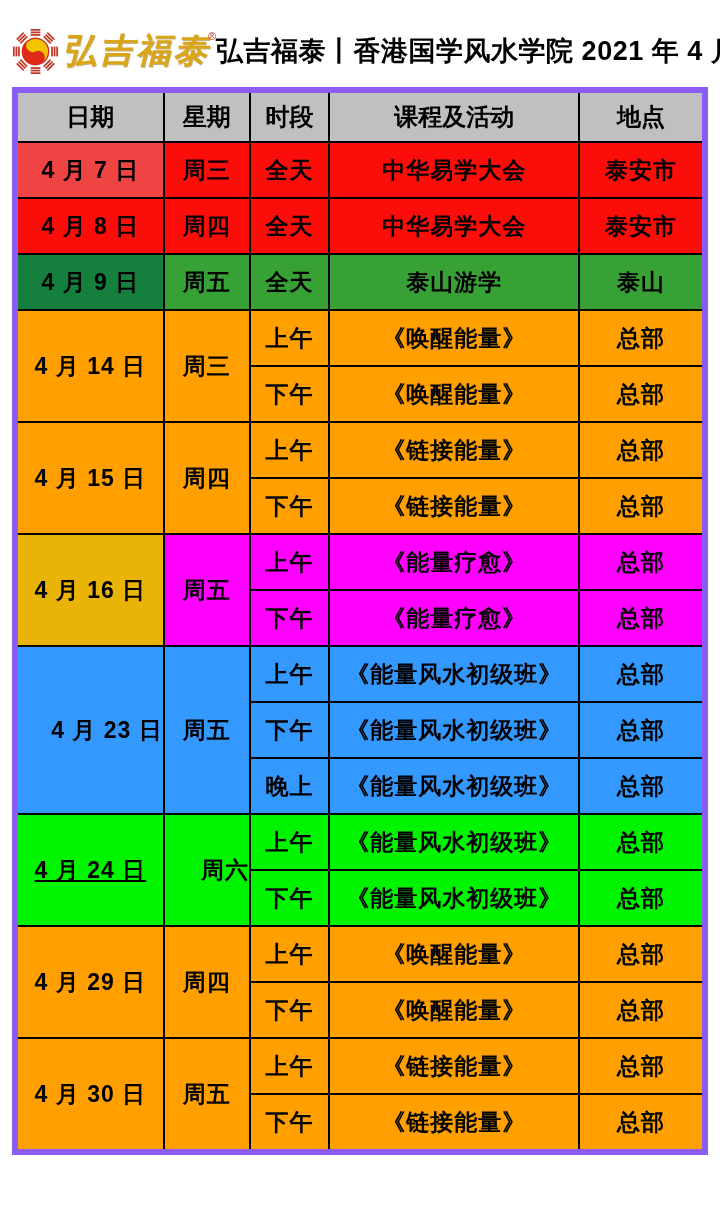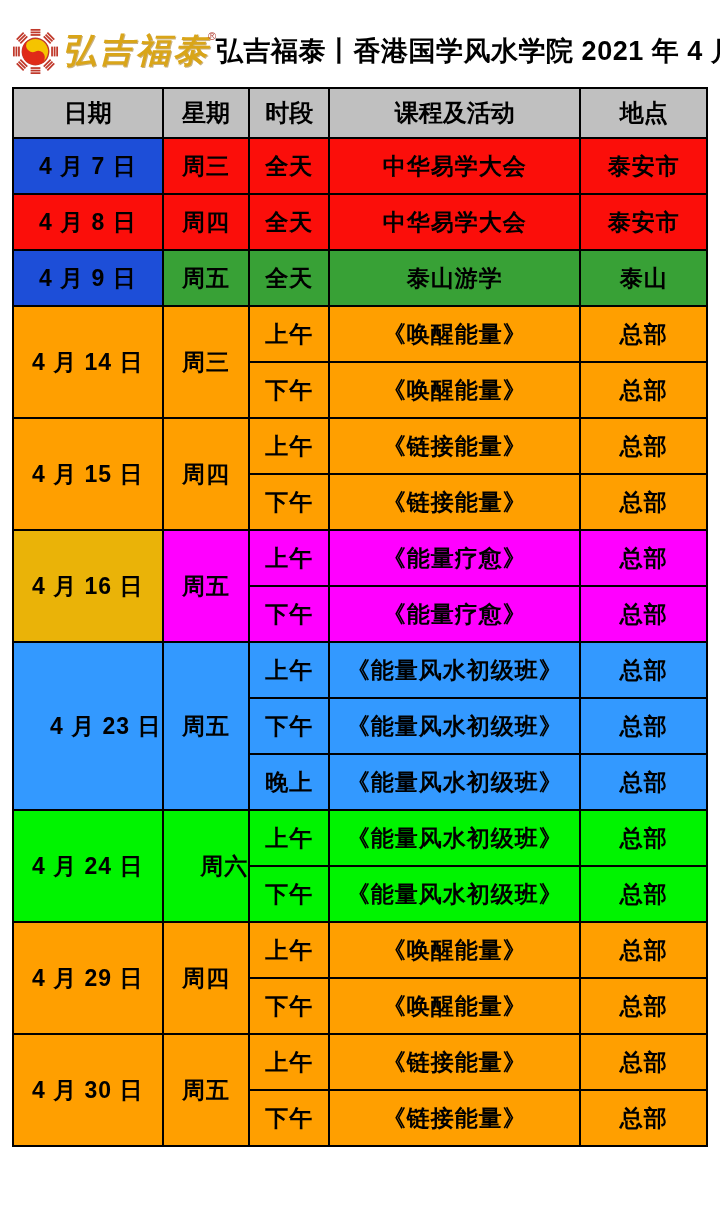--- a/index.html
+++ b/index.html
@@ -10,21 +10,21 @@
   .header{display:flex;align-items:center;height:68px;padding-left:12px;box-sizing:border-box;}
   .logo{width:47px;height:47px;flex:0 0 auto;}
   .brand-wrap{display:flex;align-items:flex-start;margin-left:3px;}
   .brand{font-size:34px;font-weight:bold;font-style:italic;color:#d9a519;letter-spacing:3px;
          text-shadow:1px 1px 0 rgba(150,100,0,.5);white-space:nowrap;}
   .reg{font-size:11px;color:#b03a2e;margin-left:-2px;margin-top:2px;font-style:normal;}
   .title{font-size:27px;font-weight:600;color:#000;white-space:nowrap;letter-spacing:.5px;}
 
   
   table.schedule{border-collapse:collapse;width:696px;margin:2px auto 0 auto;table-layout:fixed;
-                 border:2px solid #8b5cf6;}
+                 border:6px solid #8b5cf6;}
   .schedule th,.schedule td{border:2px solid #000;text-align:center;vertical-align:middle;
                  font-weight:bold;color:#000;padding:0;overflow:hidden;}
   .schedule thead th{height:48px;font-size:24px;}
   .schedule tbody td{height:54px;font-size:23px;letter-spacing:1px;}
   col.c-date{width:21.55%;} col.c-week{width:12.5%;} col.c-time{width:11.5%;}
   col.c-course{width:36.2%;} col.c-loc{width:18.25%;}
 </style>
 </head>
 <body>
 
@@ -102,35 +102,35 @@
       <tr>
         <th style="background: rgb(192, 192, 192);">日期</th>
         <th style="background: rgb(192, 192, 192);">星期</th>
         <th style="background: rgb(192, 192, 192);">时段</th>
         <th style="background: rgb(192, 192, 192);">课程及活动</th>
         <th style="background: rgb(192, 192, 192);">地点</th>
       </tr>
     </thead>
     <tbody>
         <tr>
-          <td rowspan="1" style="background: #1d4ed8;">4 月 7 日</td>
+          <td rowspan="1" style="background: #ef4444;">4 月 7 日</td>
           <td rowspan="1" style="background: rgb(251, 14, 10);">周三</td>
           <td style="background: rgb(251, 14, 10);">全天</td>
           <td style="background: rgb(251, 14, 10);">中华易学大会</td>
           <td style="background: rgb(251, 14, 10);">泰安市</td>
         </tr>
         <tr>
           <td rowspan="1" style="background: rgb(251, 14, 10);">4 月 8 日</td>
           <td rowspan="1" style="background: rgb(251, 14, 10);">周四</td>
           <td style="background: rgb(251, 14, 10);">全天</td>
           <td style="background: rgb(251, 14, 10);">中华易学大会</td>
           <td style="background: rgb(251, 14, 10);">泰安市</td>
         </tr>
         <tr>
-          <td rowspan="1" style="background: #1d4ed8;">4 月 9 日</td>
+          <td rowspan="1" style="background: #15803d;">4 月 9 日</td>
           <td rowspan="1" style="background: rgb(56, 161, 54);">周五</td>
           <td style="background: rgb(56, 161, 54);">全天</td>
           <td style="background: rgb(56, 161, 54);">泰山游学</td>
           <td style="background: rgb(56, 161, 54);">泰山</td>
         </tr>
         <tr>
           <td rowspan="2" style="background: rgb(255, 159, 0);">4 月 14 日</td>
           <td rowspan="2" style="background: rgb(255, 159, 0);">周三</td>
           <td style="background: rgb(255, 159, 0);">上午</td>
           <td style="background: rgb(255, 159, 0);">《唤醒能量》</td>
@@ -176,21 +176,21 @@
           <td style="background: rgb(51, 153, 255);">下午</td>
           <td style="background: rgb(51, 153, 255);">《能量风水初级班》</td>
           <td style="background: rgb(51, 153, 255);">总部</td>
         </tr>
         <tr>
           <td style="background: rgb(51, 153, 255);">晚上</td>
           <td style="background: rgb(51, 153, 255);">《能量风水初级班》</td>
           <td style="background: rgb(51, 153, 255);">总部</td>
         </tr>
         <tr>
-          <td rowspan="2" style="background: rgb(0, 244, 0);">4 月 24 日</td>
+          <td rowspan="2" style="background: rgb(0, 244, 0); text-decoration: underline;">4 月 24 日</td>
           <td rowspan="2" style="background: rgb(0, 244, 0); text-align: right;">周六</td>
           <td style="background: rgb(0, 244, 0);">上午</td>
           <td style="background: rgb(0, 244, 0);">《能量风水初级班》</td>
           <td style="background: rgb(0, 244, 0);">总部</td>
         </tr>
         <tr>
           <td style="background: rgb(0, 244, 0);">下午</td>
           <td style="background: rgb(0, 244, 0);">《能量风水初级班》</td>
           <td style="background: rgb(0, 244, 0);">总部</td>
         </tr>

